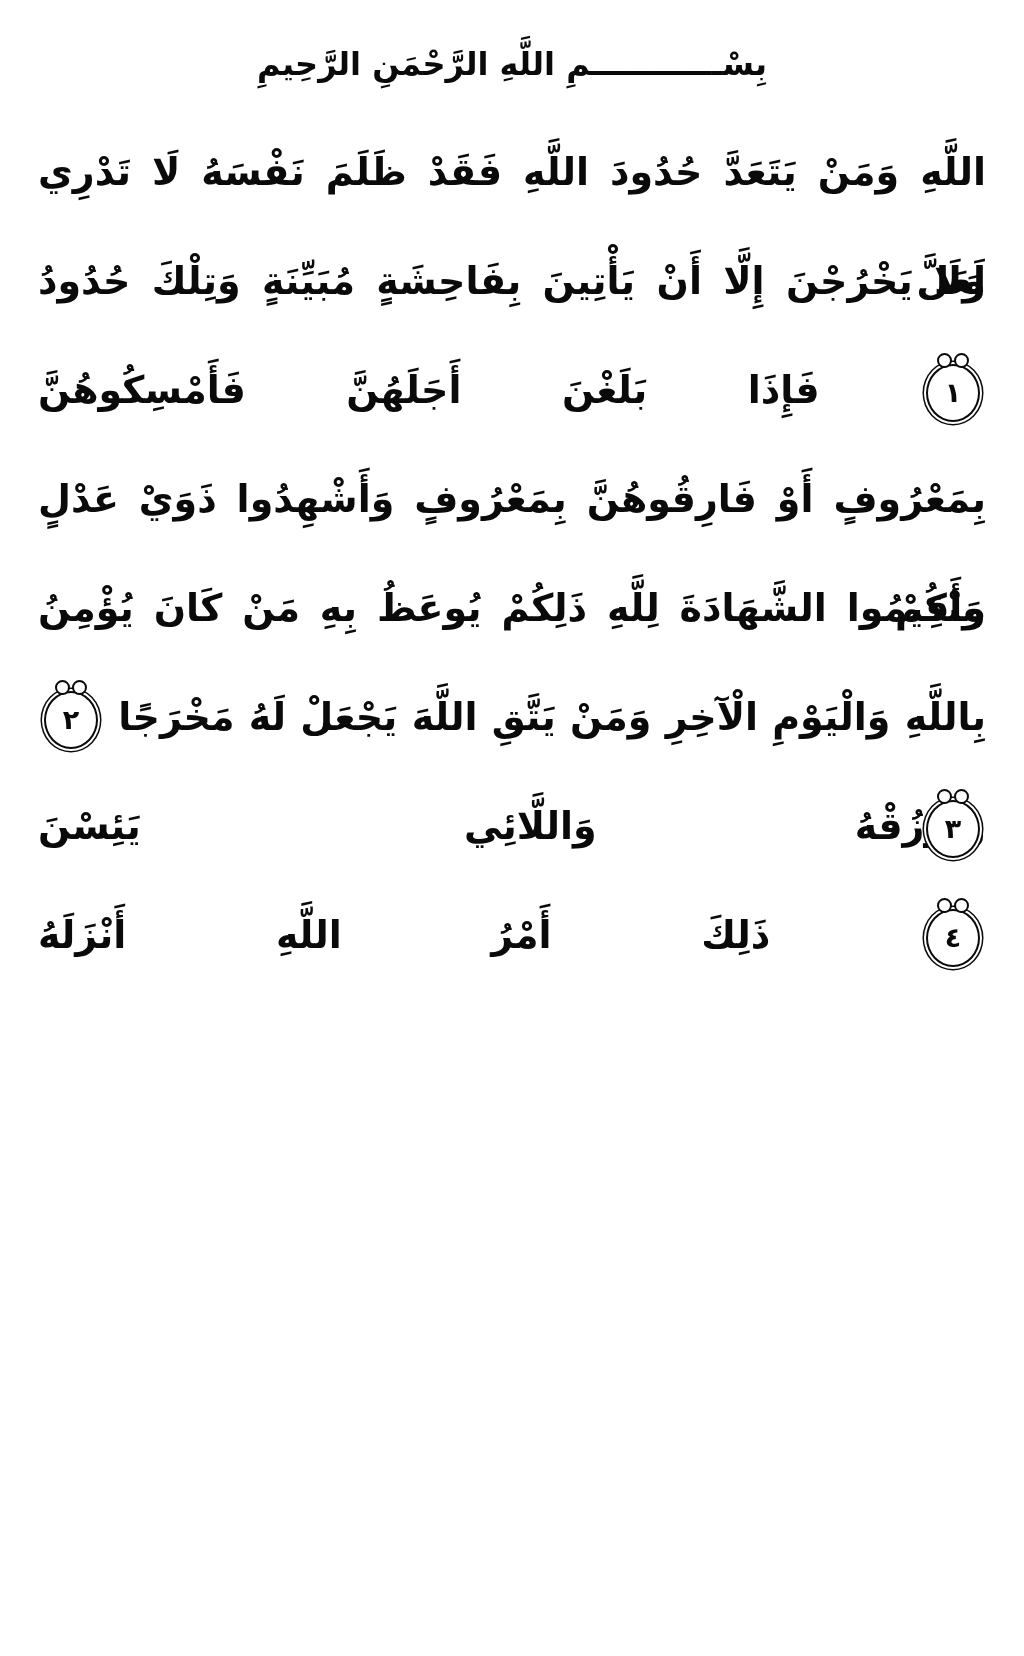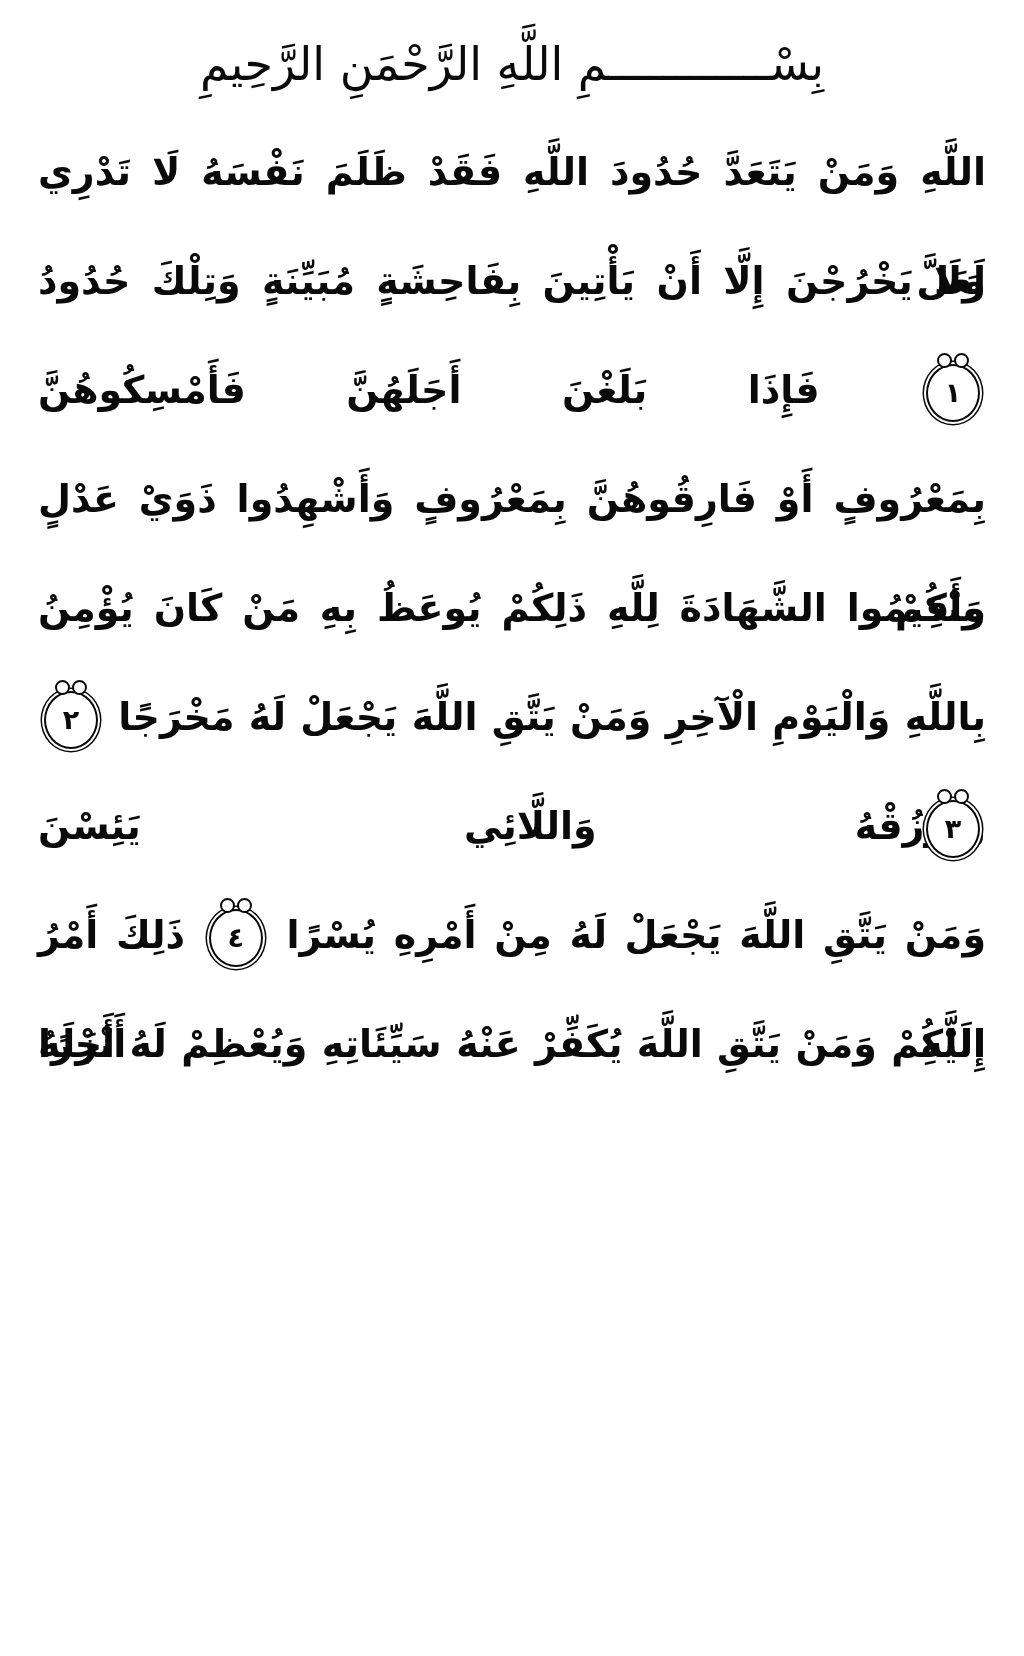--- a/index.html
+++ b/index.html
@@ -15,25 +15,25 @@
     box-sizing: border-box;
     width: 1024px;
     height: 1656px;
     padding: 14px 38px 0 38px;
     background: #ffffff;
     overflow: hidden;
   }
   .bismillah {
     direction: rtl;
     text-align: center;
-    font-size: 46px;
+    font-size: 32px;
     line-height: 100px;
     height: 100px;
     white-space: nowrap;
-    font-weight: normal;
+    font-weight: bold;
     color: #0a0a0a;
   }
   .lines { margin-top: 4px; }
   .line {
     direction: rtl;
     text-align: justify;
     text-align-last: justify;
     -moz-text-align-last: justify;
     font-size: 38px;
     font-weight: bold;
@@ -90,18 +90,17 @@
           <span class="ayah-num">١</span>
         </span> <span class="seg">فَإِذَا بَلَغْنَ أَجَلَهُنَّ فَأَمْسِكُوهُنَّ</span> </div>
       <div class="line"><span class="seg">بِمَعْرُوفٍ أَوْ فَارِقُوهُنَّ بِمَعْرُوفٍ وَأَشْهِدُوا ذَوَيْ عَدْلٍ مِنْكُمْ</span> </div>
       <div class="line"><span class="seg">وَأَقِيمُوا الشَّهَادَةَ لِلَّهِ ذَلِكُمْ يُوعَظُ بِهِ مَنْ كَانَ يُؤْمِنُ</span> </div>
       <div class="line"><span class="seg">بِاللَّهِ وَالْيَوْمِ الْآخِرِ وَمَنْ يَتَّقِ اللَّهَ يَجْعَلْ لَهُ مَخْرَجًا</span> <span class="ayah-marker">
           <span class="ayah-num">٢</span>
         </span> <span class="seg">وَيَرْزُقْهُ</span> </div>
       <div class="line"> <span class="ayah-marker">
           <span class="ayah-num">٣</span>
         </span> <span class="seg">وَاللَّائِي يَئِسْنَ</span> </div>
-      <div class="line"><span class="seg">وَمَنْ يَتَّقِ اللَّهَ يَجْعَلْ لَهُ مِنْ أَمْرِهِ يُسْرًا</span> <span class="ayah-marker">
+      <div class="line"> <span class="ayah-marker">
           <span class="ayah-num">٤</span>
         </span> <span class="seg">ذَلِكَ أَمْرُ اللَّهِ أَنْزَلَهُ</span> </div>
-      <div class="line"><span class="seg">إِلَيْكُمْ وَمَنْ يَتَّقِ اللَّهَ يُكَفِّرْ عَنْهُ سَيِّئَاتِهِ وَيُعْظِمْ لَهُ أَجْرًا</span>  </div>
     </div>
 </div>
 
 </body></html>

